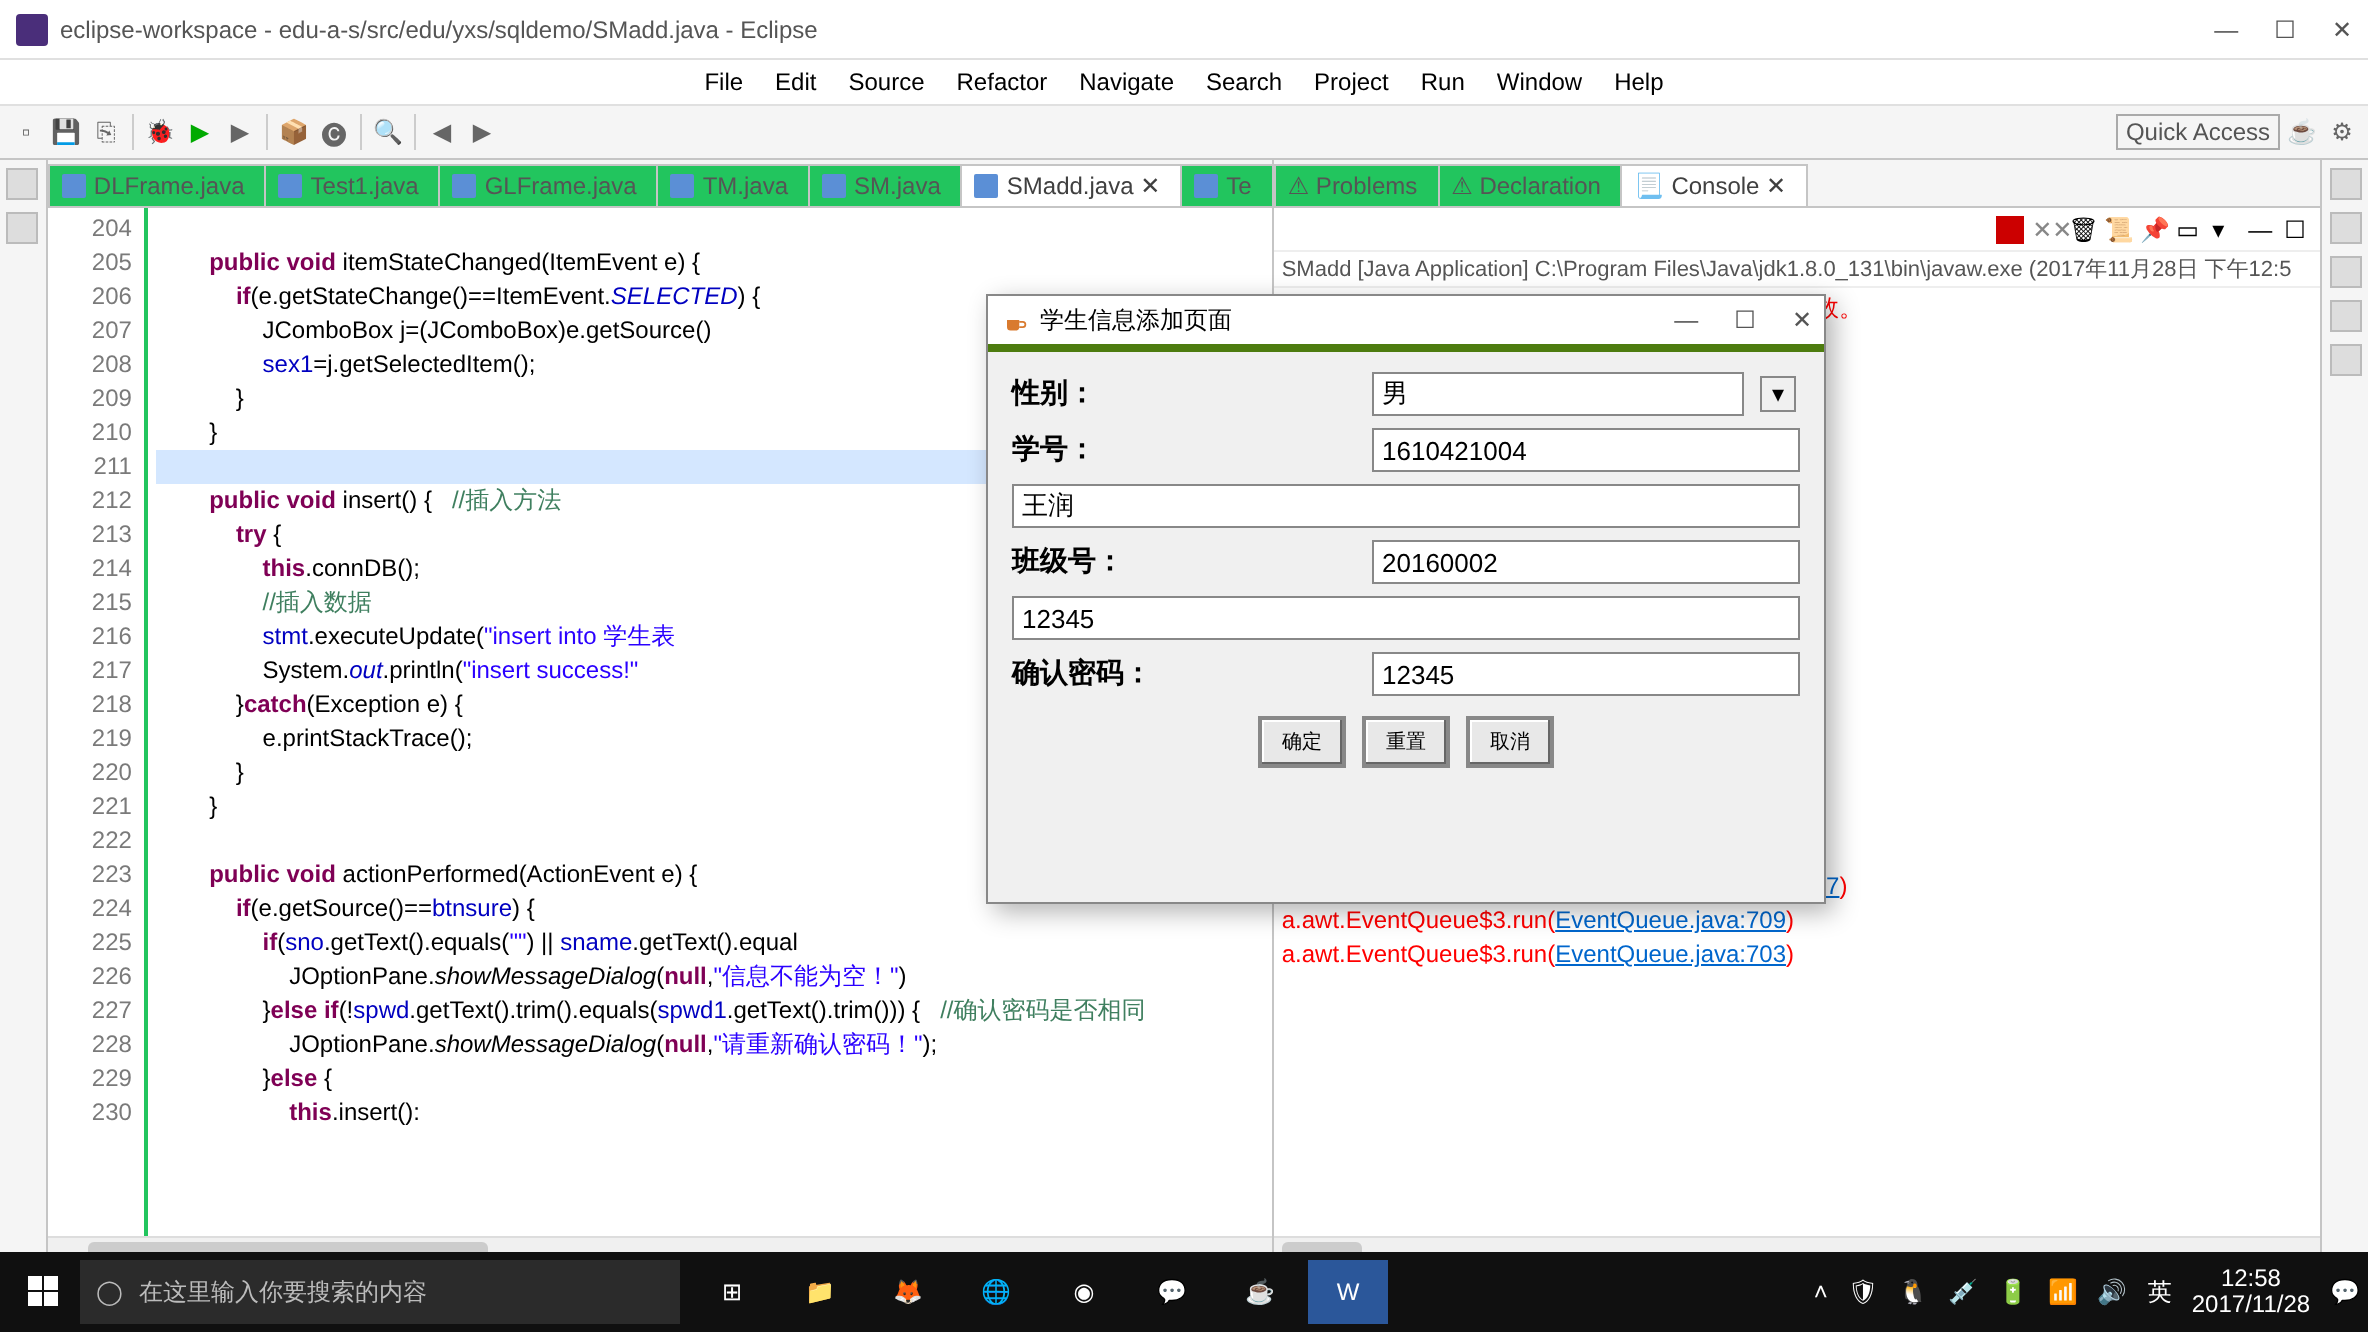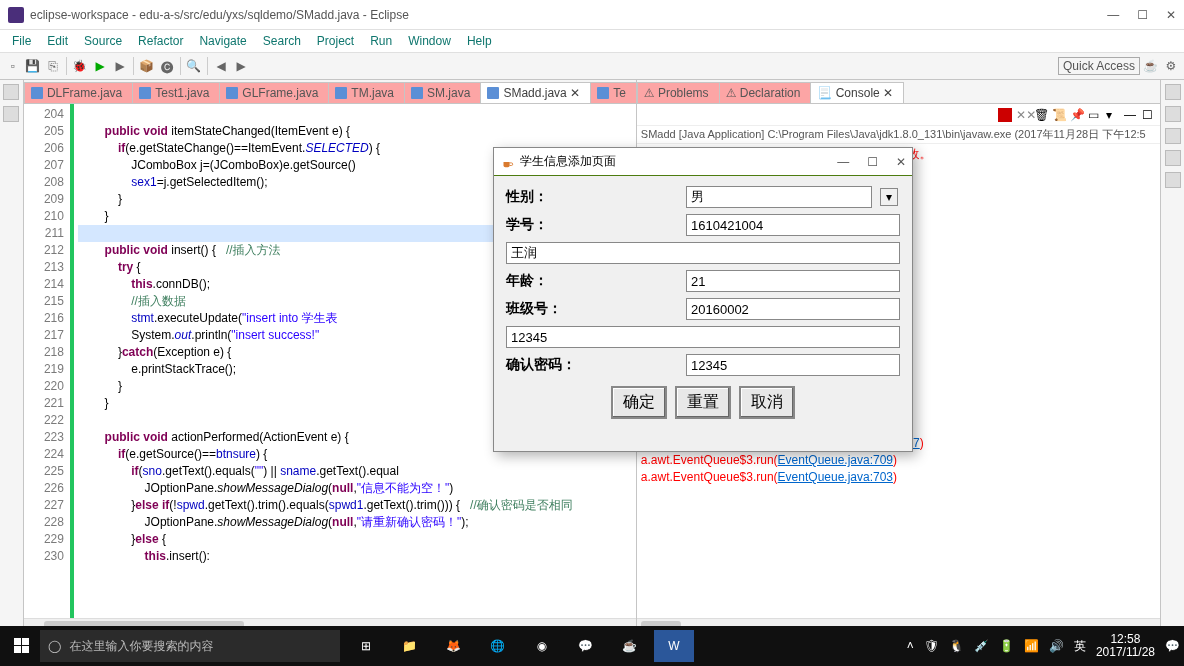--- a/index.html
+++ b/index.html
@@ -1,36 +1,36 @@
 <!DOCTYPE html>
 <html><head>
 <meta charset="utf-8">
 <style>
 * { margin:0; padding:0; box-sizing:border-box; font-family:"Segoe UI",Tahoma,sans-serif; font-size:12px; }
 body { width:1184px; height:666px; background:#fff; overflow:hidden; position:relative; }
 .titlebar { height:30px; background:#fff; display:flex; align-items:center; padding:0 8px; border-bottom:1px solid #e0e0e0; }
 .titlebar .icon { width:16px; height:16px; background:#4a2e7a; margin-right:6px; border-radius:2px; }
 .titlebar .title { flex:1; color:#555; }
 .titlebar .winbtns { display:flex; gap:18px; color:#555; }
-.menubar { height:22px; display:flex; align-items:center; padding:0 6px; gap:4px; color:#0f766e; }
+.menubar { height:22px; display:flex; align-items:center; padding:0 6px; gap:4px; color:#000000;justify-content:center; }
 .menubar span { padding:2px 6px; }
 .toolbar { height:28px; border-top:1px solid #e0e0e0; border-bottom:1px solid #c5c5c5; display:flex; align-items:center; padding:0 4px; gap:2px; background:#f5f5f5; }
 .tbtn { width:18px; height:18px; display:flex; align-items:center; justify-content:center; color:#666; border-radius:2px; }
 .tsep { width:1px; height:18px; background:#ccc; margin:0 2px; }
 .quick { margin-left:auto; border:1px solid #aaa; padding:1px 4px; color:#555; }
 .main { display:flex; height:554px; }
 .leftpal { width:24px; background:#f5f5f5; border-right:1px solid #c5c5c5; display:flex; flex-direction:column; align-items:center; padding-top:4px; gap:6px; }
 .leftpal div { width:16px; height:16px; background:#ddd; border:1px solid #bbb; }
 .editor { flex:1; display:flex; flex-direction:column; border-right:1px solid #c5c5c5; }
 .tabs { height:24px; display:flex; align-items:flex-end; background:#f5f5f5; border-bottom:1px solid #c5c5c5; overflow:hidden; }
-.tab { padding:3px 10px 3px 6px; border:1px solid #c5c5c5; border-bottom:none; background:#fca5a5; margin-right:-1px; display:flex; align-items:center; gap:4px; color:#555; white-space:nowrap; }
+.tab { padding:3px 10px 3px 6px; border:1px solid #c5c5c5; border-bottom:none; background:#22c55e; margin-right:-1px; display:flex; align-items:center; gap:4px; color:#555; white-space:nowrap; }
 .tab.active { background:#fff; color:#404040; }
 .ji { width:12px; height:12px; background:#5b8fd6; display:inline-block; border-radius:1px; }
 .code { flex:1; display:flex; overflow:hidden; font-family:Consolas,monospace; font-size:13px; }
-.gutter { width:50px; background:#fff; border-right:4px solid #22c55e; text-align:right; padding-right:6px; color:#7a7a7a; line-height:17px; padding-top:2px; position:relative; }
+.gutter { width:50px; background:#fff; border-right:2px solid #22c55e; text-align:right; padding-right:6px; color:#7a7a7a; line-height:17px; padding-top:2px; position:relative; }
 .gutter .l { height:17px; position:relative; }
 .src { flex:1; padding:2px 4px; line-height:17px; white-space:pre; overflow:hidden; color:#000; background:#fff; }
 .kw { color:#7f0055; font-weight:bold; }
 .str { color:#2a00ff; }
 .cm { color:#3f7f5f; }
 .fld { color:#0000c0; }
 .fn { font-style:italic; }
 .hl { background:#d4e7ff; display:block; }
 .console { width:525px; display:flex; flex-direction:column; }
 .ctabs { height:24px; display:flex; align-items:flex-end; background:#f5f5f5; border-bottom:1px solid #c5c5c5; }
@@ -39,31 +39,31 @@
 .chead { padding:1px 4px; color:#555; font-size:11px; border-bottom:1px solid #eee; white-space:nowrap; overflow:hidden; }
 .cout { flex:1; font-family:Consolas,monospace; font-size:13px; line-height:17px; padding:2px 4px; overflow:hidden; white-space:nowrap; }
 .cout .err { color:#ff0000; }
 .cout .lnk { color:#0066cc; text-decoration:underline; }
 .rightpal { width:24px; background:#f5f5f5; border-left:1px solid #c5c5c5; display:flex; flex-direction:column; align-items:center; padding-top:4px; gap:6px; }
 .rightpal div { width:16px; height:16px; background:#ddd; border:1px solid #bbb; }
 .hscroll { height:16px; background:#f0f0f0; border-top:1px solid #ddd; position:relative; }
 .hscroll .thumb { position:absolute; left:20px; width:200px; top:2px; bottom:2px; background:#ccc; border-radius:3px; }
 
 .dialog { position:absolute; left:493px; top:147px; width:420px; height:305px; background:#f0f0f0; border:1px solid #888; box-shadow:4px 4px 12px rgba(0,0,0,0.3); }
-.dialog .dtitle { height:28px; background:#fff; display:flex; align-items:center; padding:0 6px; border-bottom:1px solid #4d7c0f; }
+.dialog .dtitle { height:28px; background:#fff; display:flex; align-items:center; padding:0 6px; border-bottom:4px solid #4d7c0f; }
 .dialog .dtitle .di { width:14px; height:14px; margin-right:6px; }
 .dialog .dbtns { margin-left:auto; display:flex; gap:18px; color:#555; }
 .dialog .form { padding:10px 12px; }
 .dialog .row { display:flex; align-items:center; margin-bottom:6px; }
 .dialog .lbl { width:180px; font-family:SimSun,serif; font-weight:bold; font-size:14px; }
 .dialog .inp { flex:1; height:22px; border:1px solid #888; background:#fff; padding:0 4px; font-size:13px; }
 .dialog .selwrap { flex:1; position:relative; }
 .dialog .selwrap .arrow { position:absolute; right:2px; top:2px; width:18px; height:18px; border:1px solid #888; display:flex; align-items:center; justify-content:center; }
 .dialog .actions { display:flex; justify-content:center; gap:8px; margin-top:10px; }
-.dialog .btn { padding:4px 10px; background:#e8e8e8; border:2px solid #888; box-shadow:inset -1px -1px 0 #666, inset 1px 1px 0 #fff; font-family:Liberation Sans, sans-serif; font-size:16px; }
+.dialog .btn { padding:4px 10px; background:#e8e8e8; border:2px solid #888; box-shadow:inset -1px -1px 0 #666, inset 1px 1px 0 #fff; font-family:Liberation Sans, sans-serif; font-size:10px; }
 
 .taskbar { position:absolute; bottom:0; left:0; right:0; height:40px; background:#101010; display:flex; align-items:center; padding:0 4px; color:#fff; }
 .taskbar .start { width:36px; height:32px; display:flex; align-items:center; justify-content:center; }
 .taskbar .search { display:flex; align-items:center; background:#2b2b2b; height:32px; width:300px; padding:0 8px; gap:8px; color:#bbb; }
 .taskbar .apps { display:flex; gap:4px; margin-left:6px; }
 .taskbar .tapp { width:40px; height:32px; display:flex; align-items:center; justify-content:center; }
 .taskbar .tray { margin-left:auto; display:flex; align-items:center; gap:10px; font-size:11px; color:#fff; }
 </style>
 </head>
 <body>
@@ -238,24 +238,20 @@
       <div class="selwrap"><input class="inp" value="男" style=""><div class="arrow">▾</div></div>
       </div>
     <div class="row">
         <div class="lbl">学号：</div>
       <input class="inp" value="1610421004" style="">
       </div>
     <div class="row">
       <input class="inp" value="王润" style="">
       </div>
     <div class="row">
-        <div class="lbl">年龄：</div>
-      <input class="inp" value="21" style="">
-      </div>
-    <div class="row">
         <div class="lbl">班级号：</div>
       <input class="inp" value="20160002" style="">
       </div>
     <div class="row">
       <input class="inp" value="12345" style="">
       </div>
     <div class="row">
         <div class="lbl">确认密码：</div>
       <input class="inp" value="12345" style="">
       </div>

